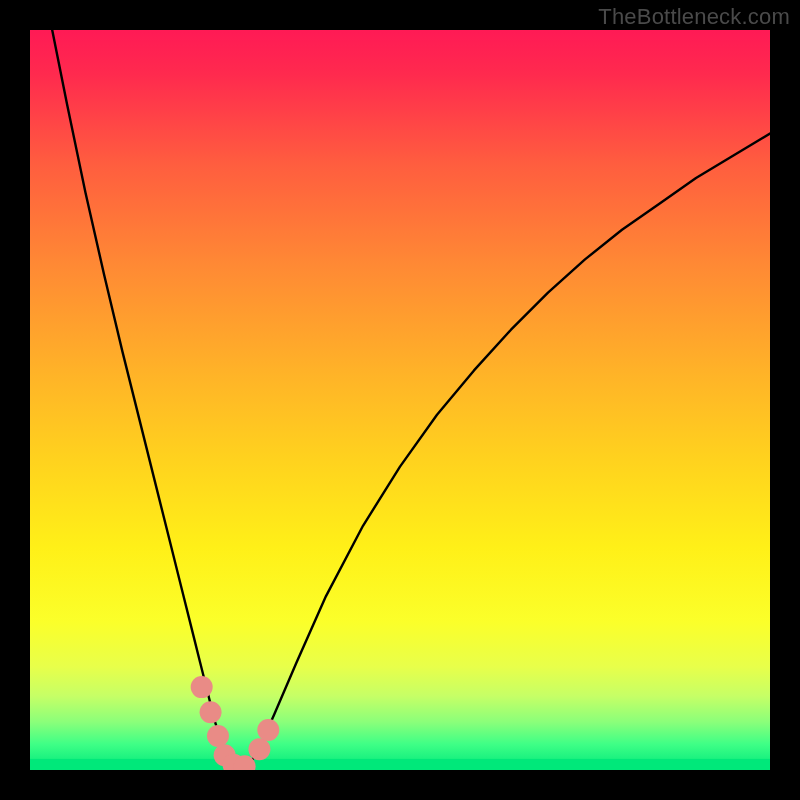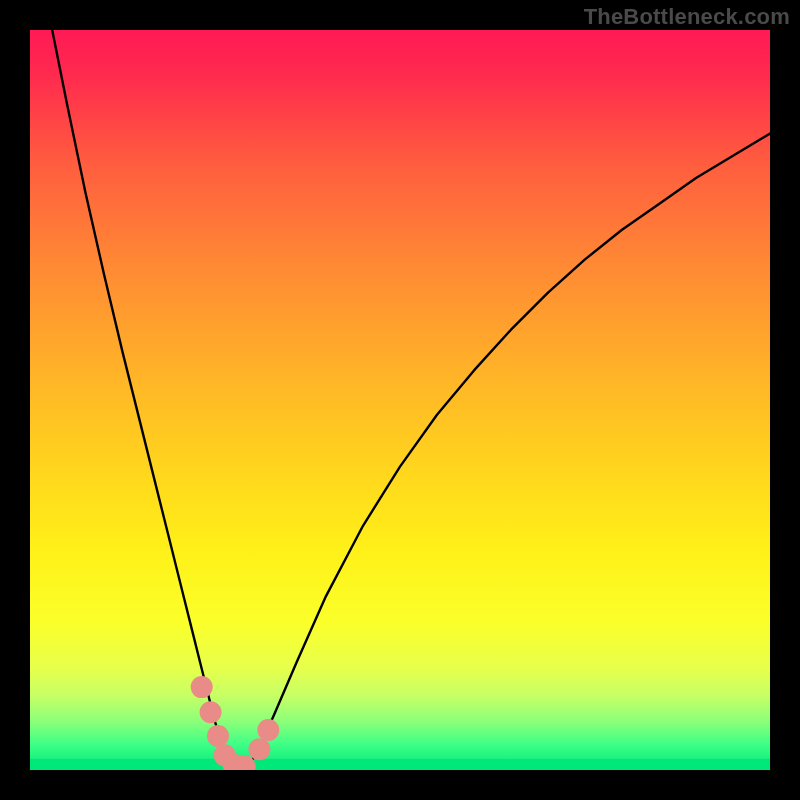--- a/index.html
+++ b/index.html
@@ -24,21 +24,21 @@
     width: 740px;
     height: 740px;
     overflow: hidden;
   }
   .watermark {
     position: absolute;
     top: 4px;
     right: 10px;
     color: #4a4a4a;
     font-size: 22px;
-    font-weight: 700;
+    font-weight: 400;
     letter-spacing: 0.2px;
     z-index: 10;
   }
   svg { display: block; }
 </style>
 </head>
 <body>
 
 <div class="frame">
   <div class="watermark">TheBottleneck.com</div>

